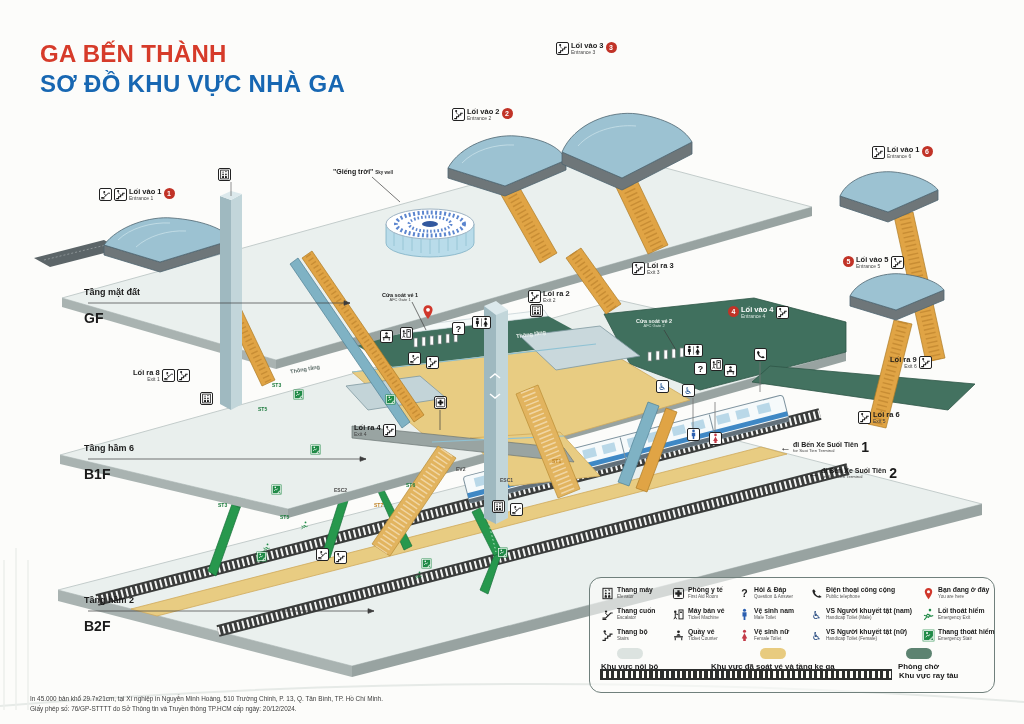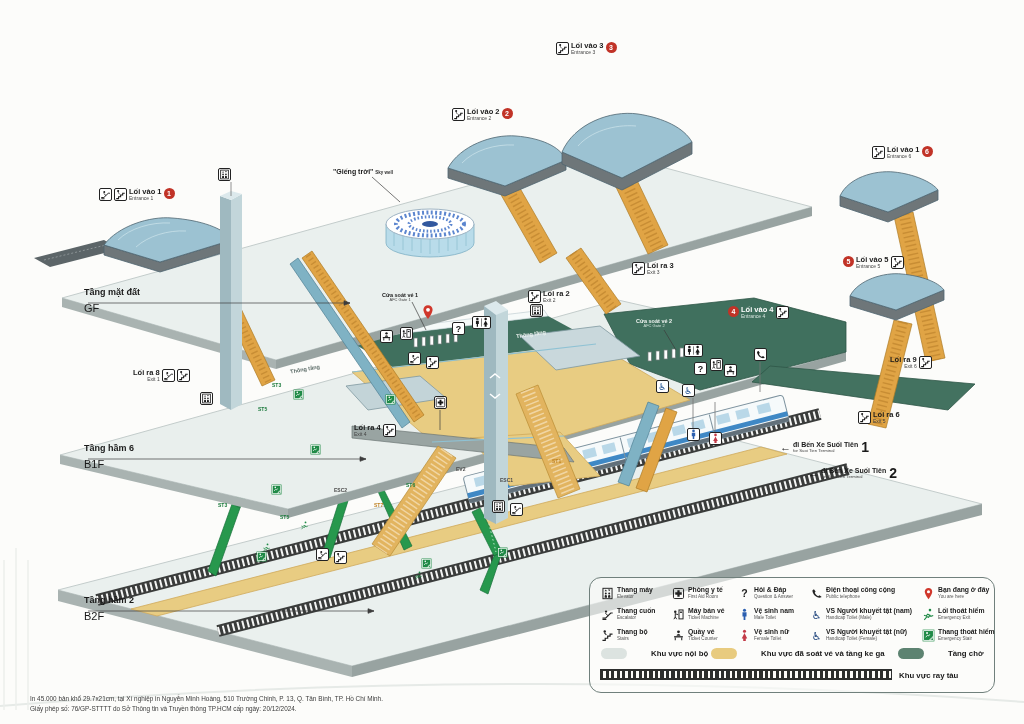--- a/index.html
+++ b/index.html
@@ -4,21 +4,21 @@
 <style>
   html,body{margin:0;padding:0;background:#fff;}
   #canvas{position:relative;width:1024px;height:724px;background:#fcfcfa;overflow:hidden;
           font-family:"Liberation Sans",sans-serif;color:#1a1a1a;}
   .abs{position:absolute;}
   svg.layer{position:absolute;left:0;top:0;}
   .ttl1{font-size:24px;font-weight:bold;color:#d63b2a;letter-spacing:.3px;white-space:nowrap;}
   .ttl2{font-size:24px;font-weight:bold;color:#1767b2;letter-spacing:.3px;white-space:nowrap;}
   .fl{line-height:1.1;}
   .fl .vi{display:block;font-size:9px;font-weight:bold;}
-  .fl .en{display:block;font-size:11px;font-weight:normal;margin-top:4px;}
+  .fl .en{display:block;font-size:14px;font-weight:bold;margin-top:13px;}
   .tag{display:flex;align-items:flex-start;gap:2px;}
   .tag .t{line-height:1;}
   .tag .vi{display:block;font-size:7.5px;font-weight:bold;white-space:nowrap;}
   .tag .en{display:block;font-size:5px;color:#444;white-space:nowrap;}
   .num{width:11px;height:11px;border-radius:50%;background:#c13327;color:#fff;font-size:7px;
        font-weight:bold;display:flex;align-items:center;justify-content:center;flex:0 0 auto;}
   .ib{width:13px;height:13px;background:#fff;border:1px solid #222;border-radius:2px;
       display:inline-flex;align-items:center;justify-content:center;box-sizing:border-box;flex:0 0 auto;color:#191919;}
   .ib svg{width:11px;height:11px;display:block;}
   .ib.w{width:19px;} .ib.w svg{width:17px;}
@@ -38,21 +38,21 @@
   .plat .en{display:block;font-size:4.3px;color:#444;white-space:nowrap;}
   .plat .n{font-size:14px;font-weight:bold;line-height:1;}
   
   .lgbox{left:589px;top:577px;width:404px;height:114px;border:1.5px solid #70807c;border-radius:12px;background:rgba(252,252,250,.6);}
   .lcell{display:flex;align-items:flex-start;gap:3px;}
   .lcell .licon{width:14px;height:14px;display:flex;align-items:center;justify-content:center;flex:0 0 auto;color:#222;}
   .lcell .licon svg{width:13px;height:13px;}
   .lcell b{display:block;font-size:6.8px;white-space:nowrap;line-height:1.15;}
   .lcell i{display:block;font-style:normal;font-size:4.6px;color:#555;white-space:nowrap;}
   .patch{display:inline-block;width:26px;height:11px;border-radius:6px;flex:0 0 auto;}
-  .acell{display:flex;align-items:center;gap:24px;}
+  .acell{display:flex;align-items:center;gap:3px;flex-direction:column;}
   .acell b{font-size:7.8px;white-space:nowrap;}
   .railbar{width:292px;height:11px;box-sizing:border-box;border-top:2.5px solid #2c2e2d;border-bottom:2.5px solid #2c2e2d;
            background:repeating-linear-gradient(90deg,#2c2e2d 0 3px,#fcfcfa 3px 5.5px);}
   .raillbl{font-size:7.8px;font-weight:bold;white-space:nowrap;}
   .footer{font-size:6.4px;color:#3a3a3a;line-height:1.55;}
 </style>
 </head>
 <body>
 
 <svg width="0" height="0" style="position:absolute">
@@ -330,20 +330,22 @@
         <path d="M366,459 l-6,-2.3 v4.6 z" fill="#3c3c3c"></path>
       <path d="M88,611 H374"></path>
         <path d="M374,611 l-6,-2.3 v4.6 z" fill="#3c3c3c"></path>
       <path d="M372,177 L400,202"></path>
       <path d="M412,302 L426,330"></path>
       <path d="M664,330 L676,350"></path>
       <path d="M440,410 v20"></path>
     </g>
   </svg>
 
+  <div class="abs ttl1" style="left:40px;top:40px">GA BẾN THÀNH</div>
+  <div class="abs ttl2" style="left:40px;top:70px">SƠ ĐỒ KHU VỰC NHÀ GA</div>
 
   <div class="abs fl" style="left:84px;top:288px">
     <span class="vi">Tầng mặt đất</span>
       <span class="en">GF</span>
   </div>
   <div class="abs fl" style="left:84px;top:444px">
     <span class="vi">Tầng hầm 6</span>
       <span class="en">B1F</span>
   </div>
   <div class="abs fl" style="left:84px;top:596px">
@@ -887,21 +889,21 @@
   <div class="abs acell" style="left:601px;top:648px">
     <span class="patch" style="background: rgb(220, 227, 224);"></span>
     <b>Khu vực nội bộ</b>
   </div>
   <div class="abs acell" style="left:711px;top:648px">
     <span class="patch" style="background: rgb(232, 203, 127);"></span>
     <b>Khu vực đã soát vé và tầng ke ga</b>
   </div>
   <div class="abs acell" style="left:898px;top:648px">
     <span class="patch" style="background: rgb(93, 131, 113);"></span>
-    <b>Tầng chờ</b>
+    <b>Phòng chờ</b>
   </div>
 
   <div class="abs railbar" style="left:600px;top:669px"></div>
   <div class="abs raillbl" style="left:899px;top:671px">Khu vực ray tàu</div>
 
   <div class="abs footer" style="left:30px;top:694px">
     <div>In 45.000 bản khổ 29.7x21cm, tại Xí nghiệp in Nguyễn Minh Hoàng, 510 Trường Chinh, P. 13, Q. Tân Bình, TP. Hồ Chí Minh.</div>
     <div>Giấy phép số: 76/GP-STTTT do Sở Thông tin và Truyền thông TP.HCM cấp ngày: 20/12/2024.</div>
   </div>
 

